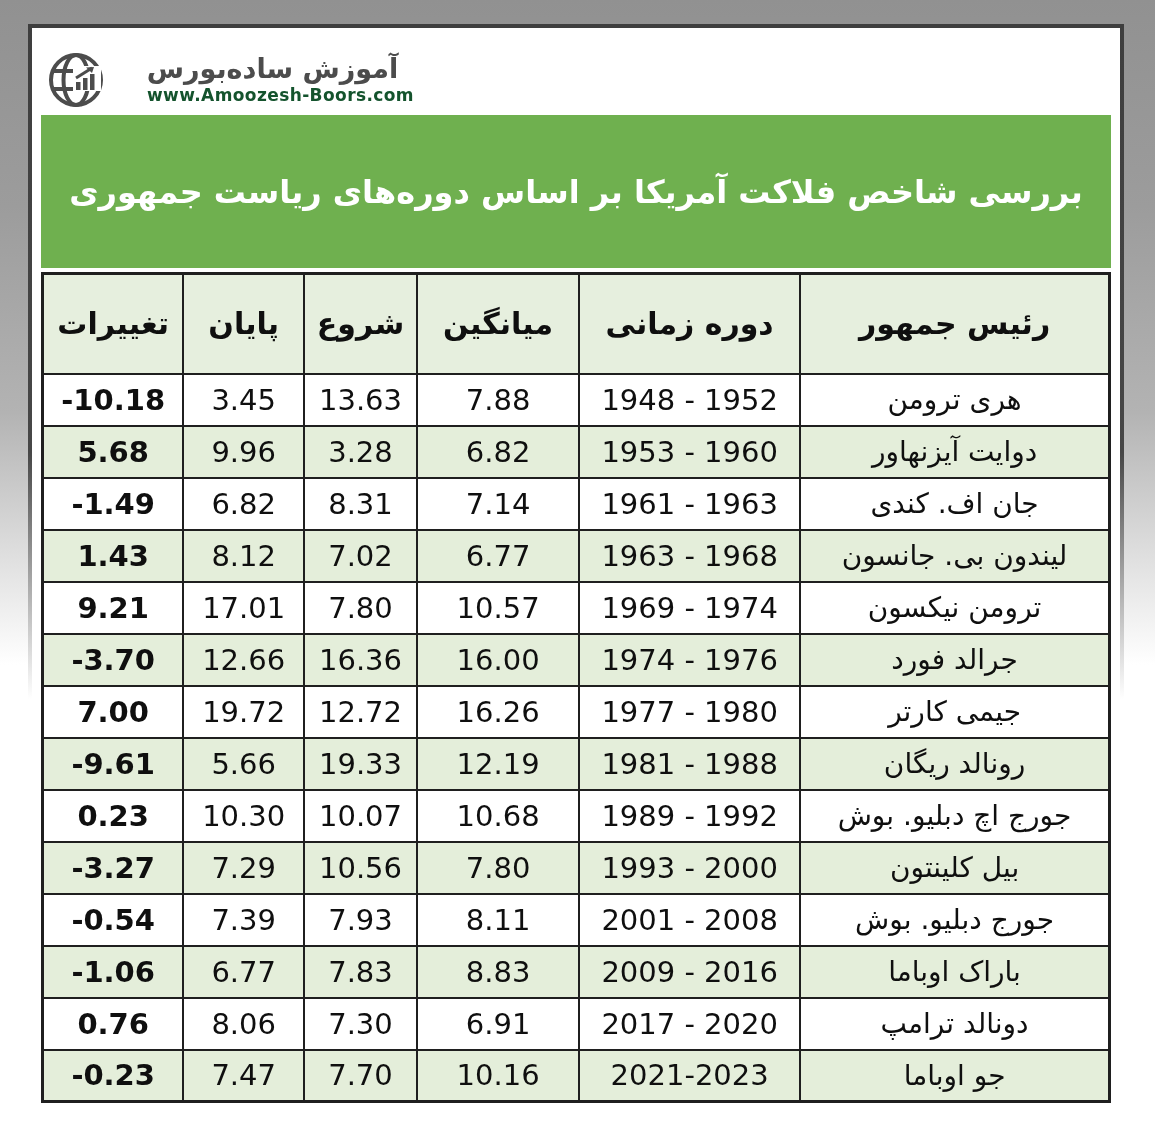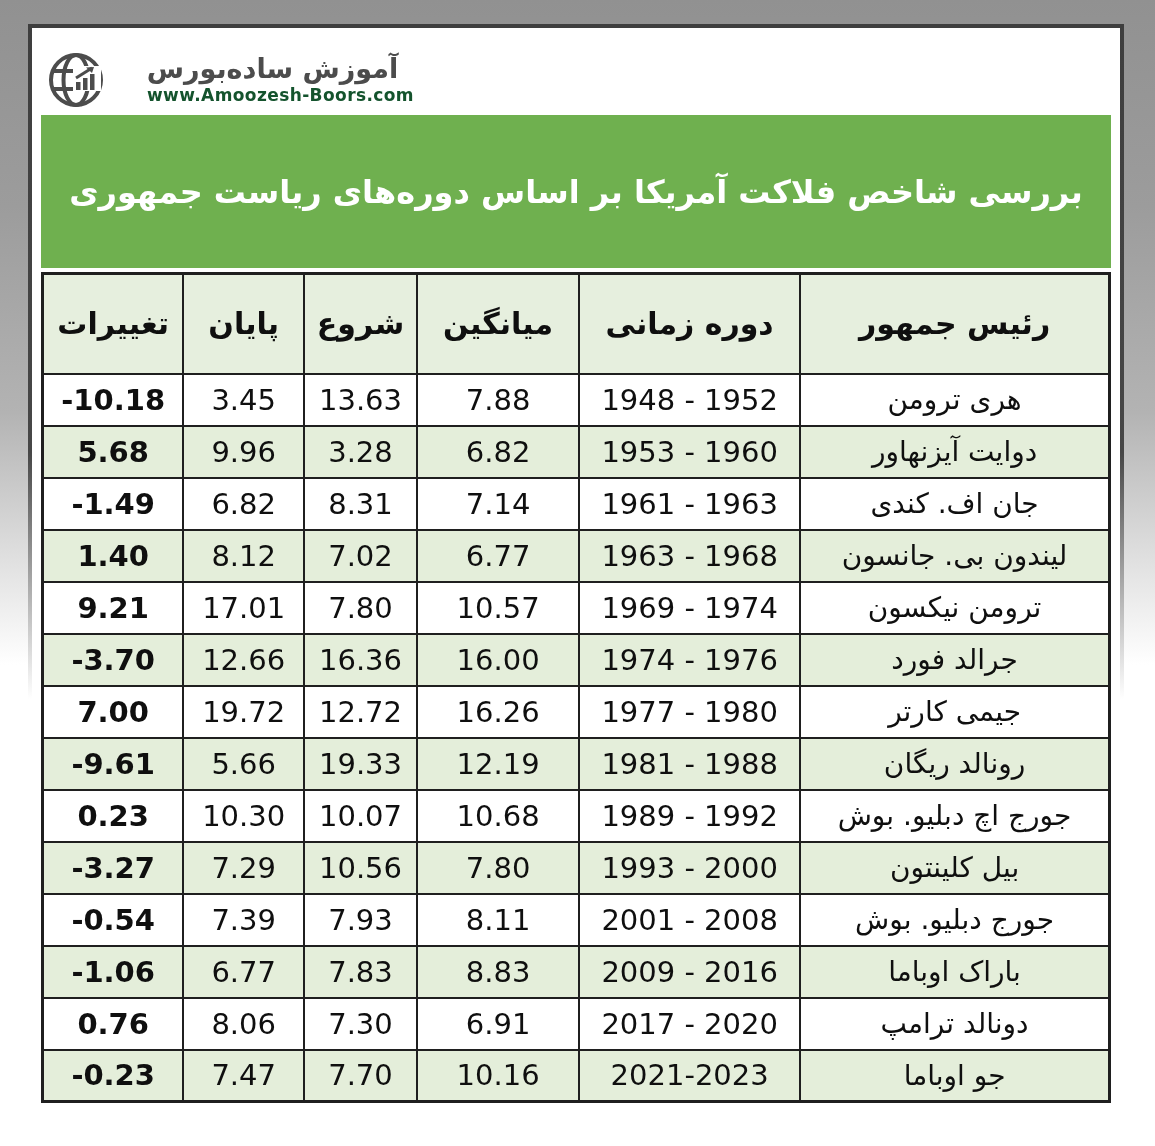--- a/index.html
+++ b/index.html
@@ -123,21 +123,21 @@
     <td class="num">8.31</td>
     <td class="num">6.82</td>
     <td class="num change">-1.49</td>
   </tr>
           <tr class="alt">
     <td class="president">لیندون بی. جانسون</td>
     <td class="num period">1963 - 1968</td>
     <td class="num">6.77</td>
     <td class="num">7.02</td>
     <td class="num">8.12</td>
-    <td class="num change">1.40</td>
+    <td class="num change">1.43</td>
   </tr>
           <tr>
     <td class="president">ترومن نیکسون</td>
     <td class="num period">1969 - 1974</td>
     <td class="num">10.57</td>
     <td class="num">7.80</td>
     <td class="num">17.01</td>
     <td class="num change">9.21</td>
   </tr>
           <tr class="alt">

